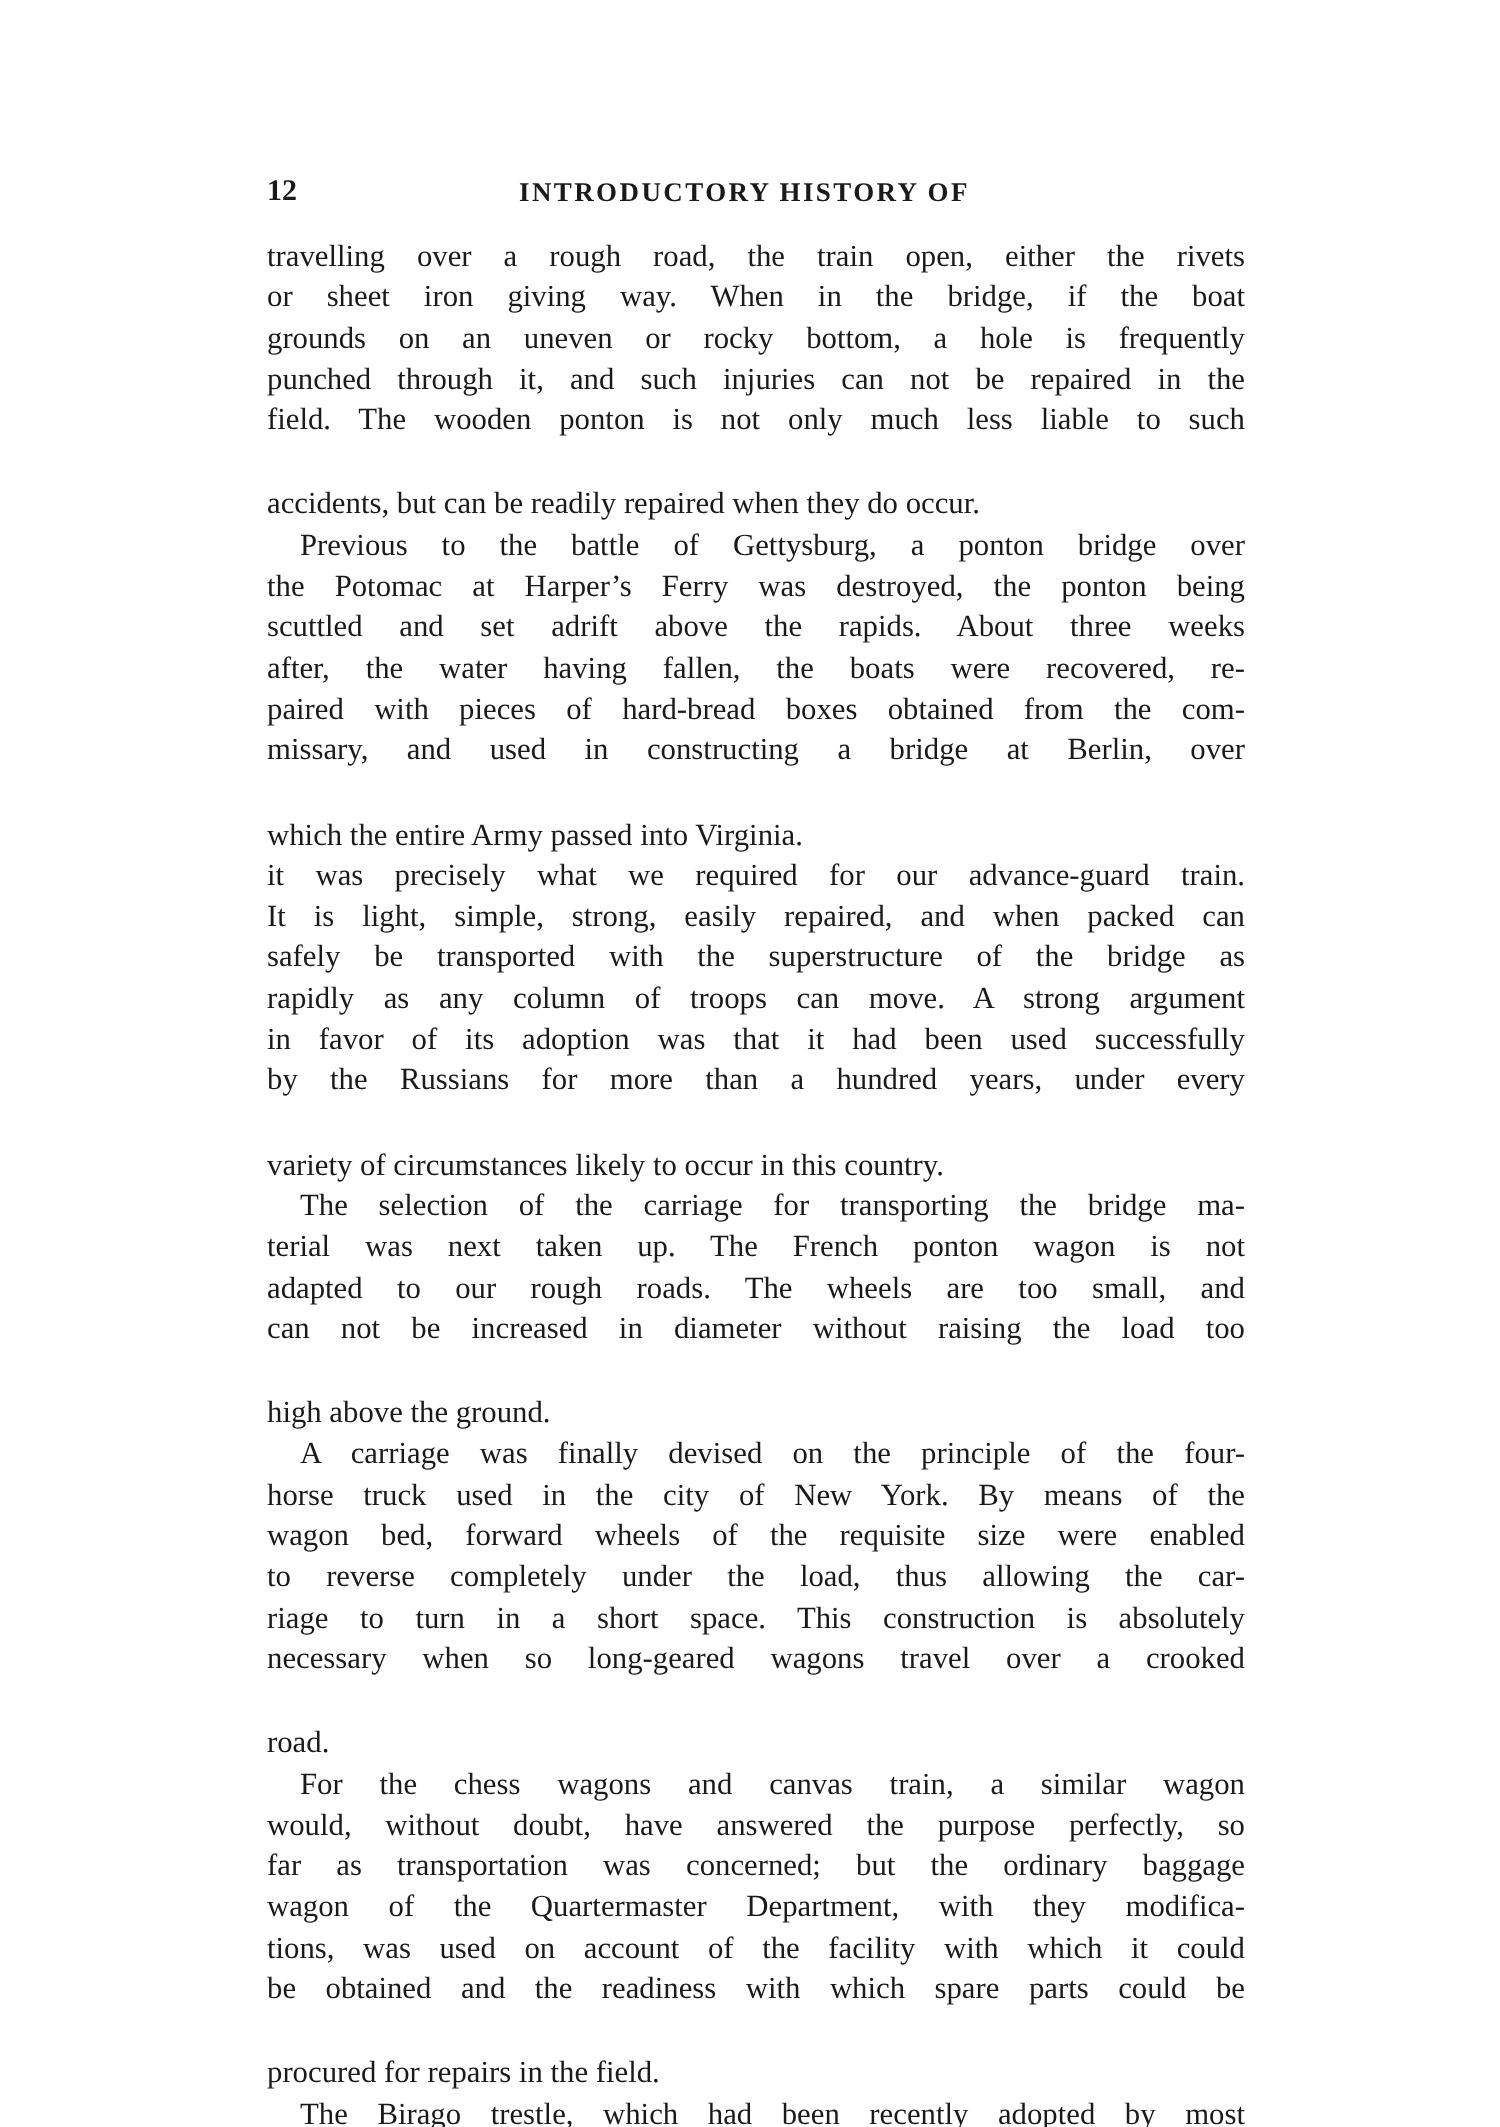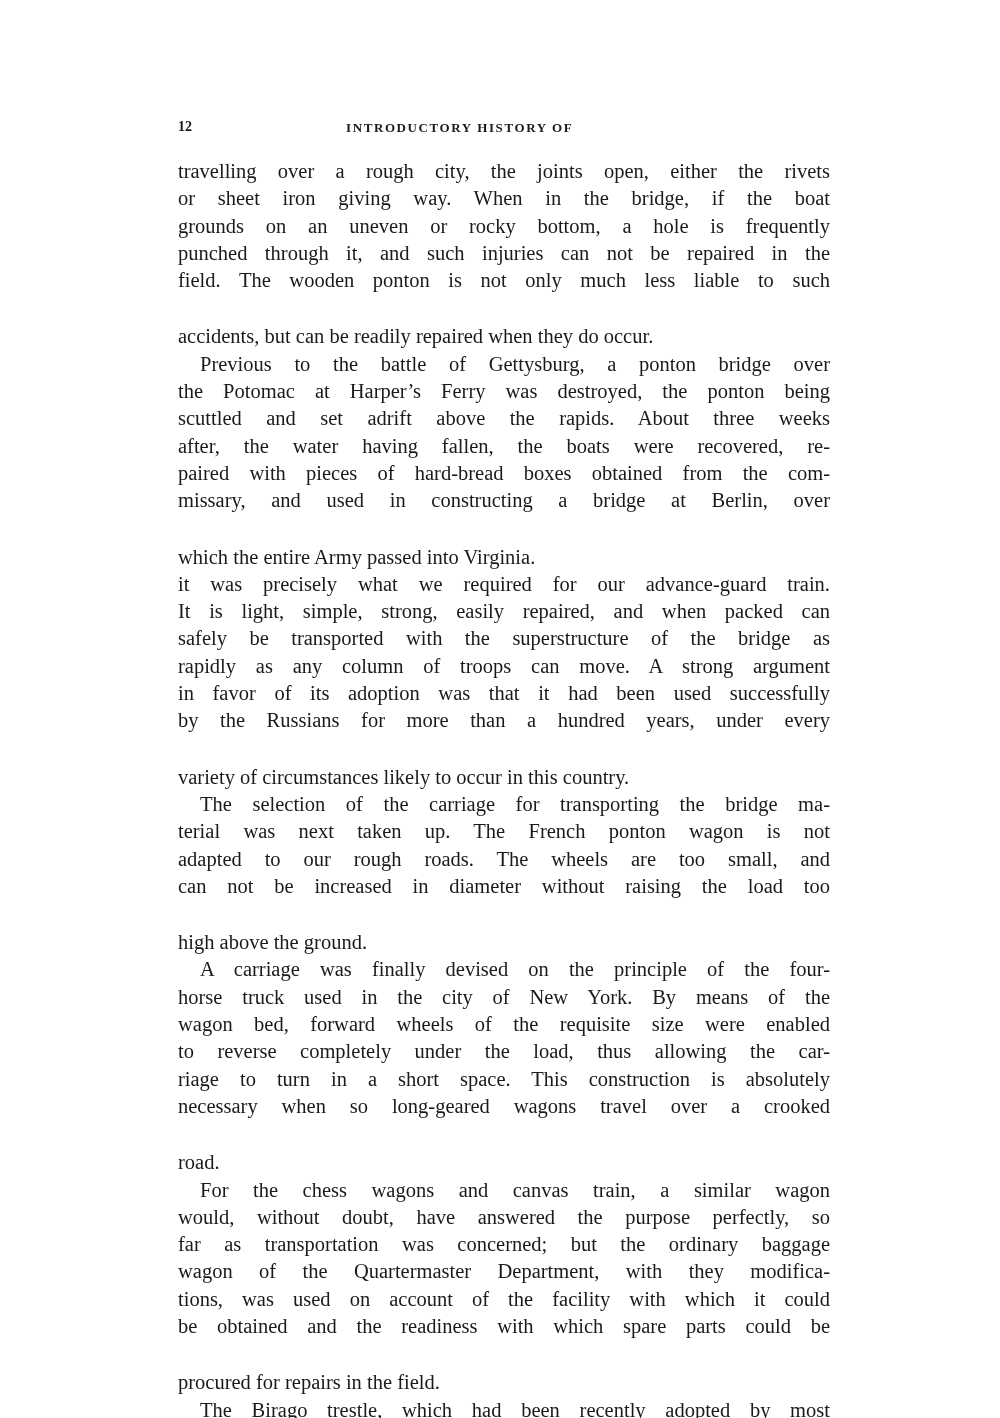--- a/index.html
+++ b/index.html
@@ -25,29 +25,29 @@
       position: absolute;
       top: 116px;
       left: 178px;
       width: 652px;
       height: 22px;
     }
     .page-number {
       position: absolute;
       left: 0;
       top: 0;
-      font-size: 14px;
+      font-size: 20px;
       font-weight: bold;
       line-height: 22px;
     }
     .running-title {
       position: absolute;
       left: 168px;
       top: 2px;
-      font-size: 13px;
+      font-size: 18px;
       letter-spacing: 1.6px;
       font-weight: bold;
       line-height: 20px;
     }
     .body-text {
       position: absolute;
       top: 158px;
       left: 178px;
       width: 652px;
     }
@@ -75,21 +75,21 @@
 <div class="page">
 
   <div class="running-head">
     <span class="page-number">12</span>
     <span class="running-title">INTRODUCTORY HISTORY OF</span>
   </div>
 
   <div class="body-text">
 
     <div>
-      <span class="line">travelling over a rough city, the joints open, either the rivets</span>
+      <span class="line">travelling over a rough road, the train open, either the rivets</span>
       <span class="line">or sheet iron giving way.  When in the bridge, if the boat</span>
       <span class="line">grounds on an uneven or rocky bottom, a hole is frequently</span>
       <span class="line">punched through it, and such injuries can not be repaired in the</span>
       <span class="line">field.  The wooden ponton is not only much less liable to such</span>
       <span class="line last">accidents, but can be readily repaired when they do occur.</span>
     </div>
 
     <div>
       <span class="line indent">Previous to the battle of Gettysburg, a ponton bridge over</span>
       <span class="line">the Potomac at Harper’s Ferry was destroyed, the ponton being</span>

